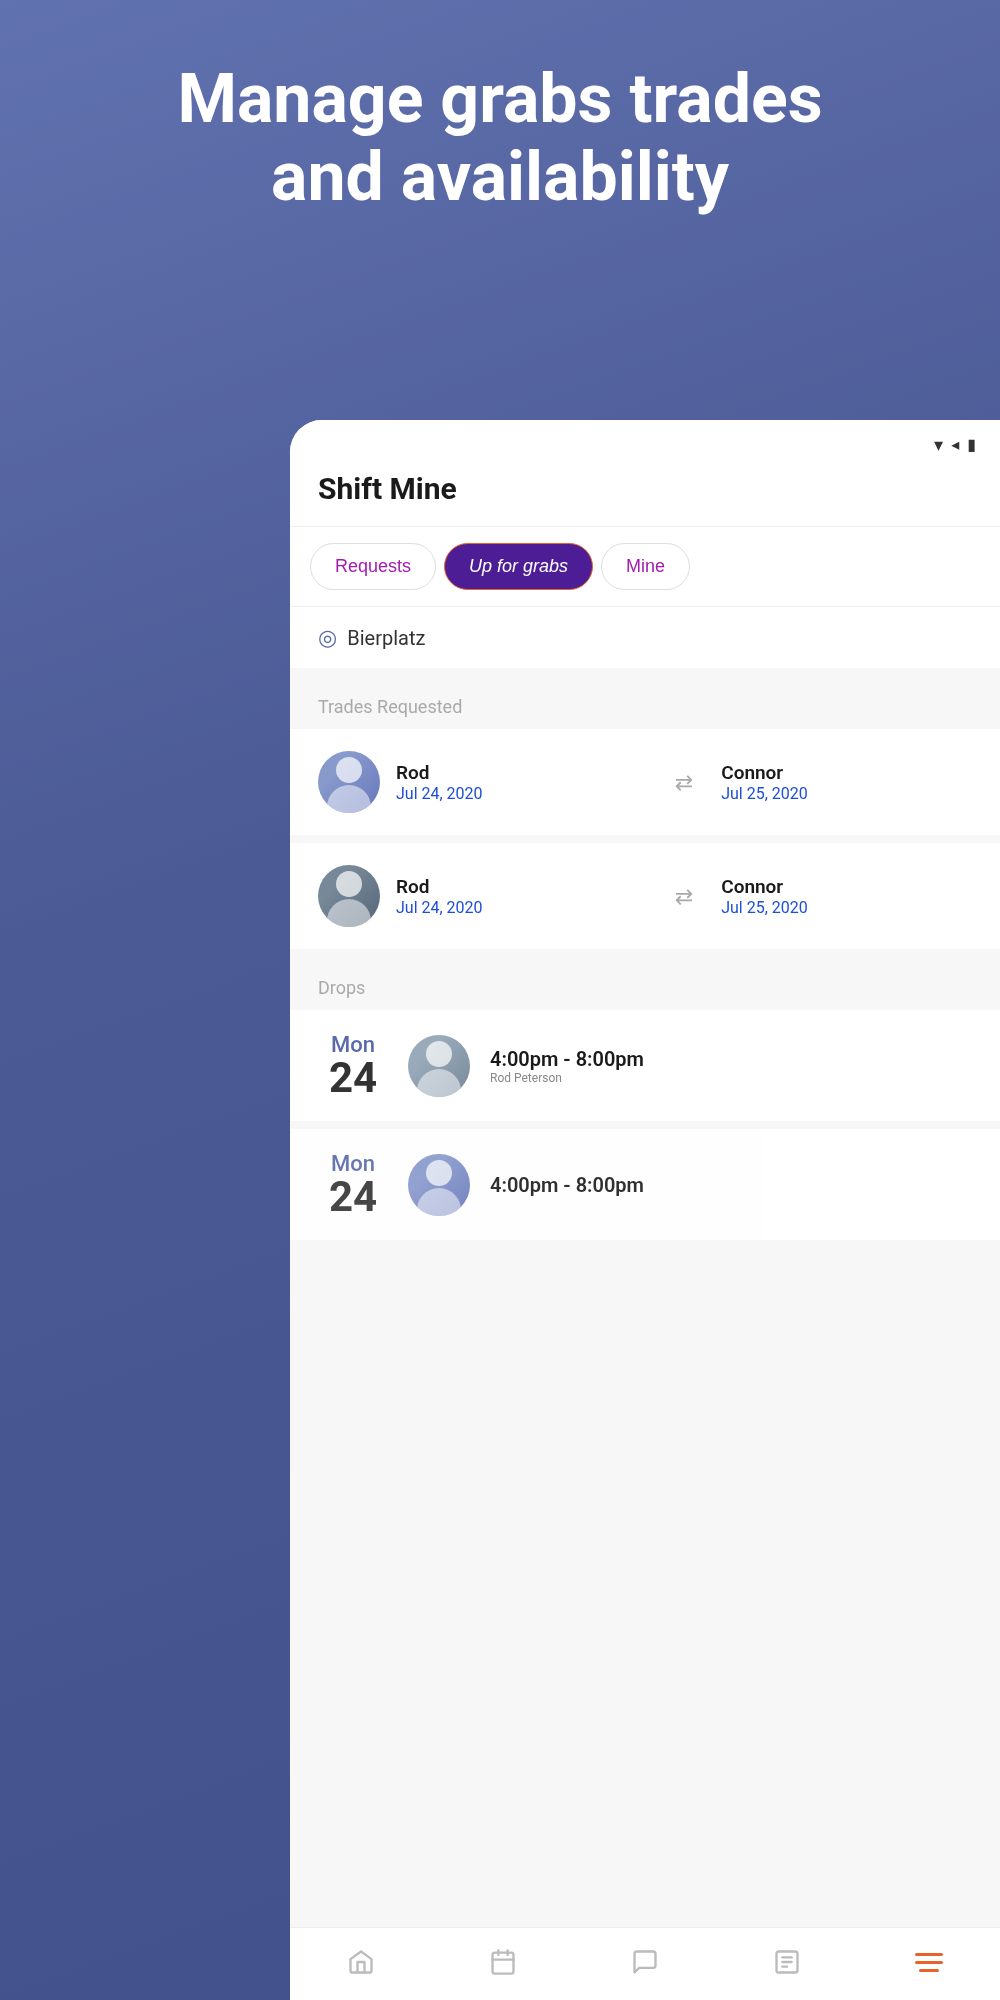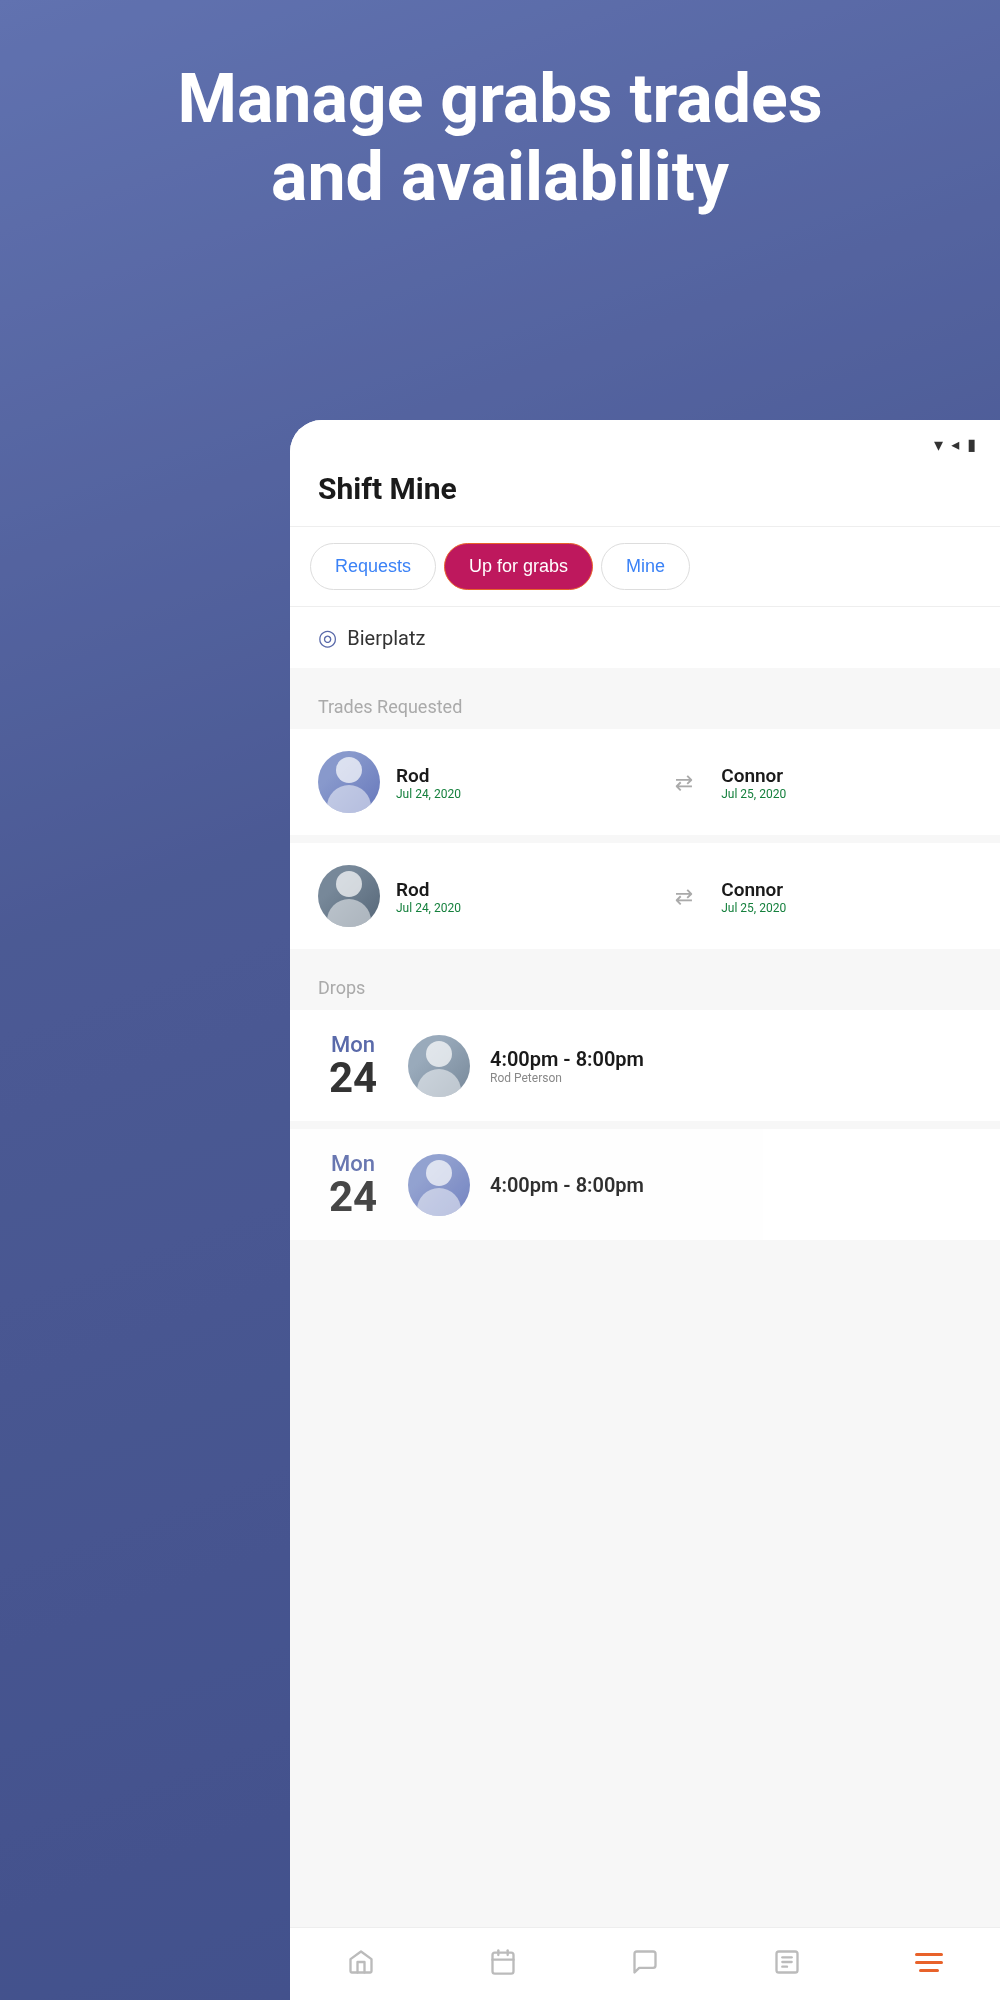--- a/index.html
+++ b/index.html
@@ -97,27 +97,28 @@
     }
 
     .tab-btn {
       padding: 12px 24px;
       border-radius: 50px;
       border: 1.5px solid #ddd;
       font-size: 18px;
       font-weight: 500;
       cursor: pointer;
       background: white;
-      color: #3b82f6;
+      color: #a21caf;
     }
 
     .tab-btn.active {
-      background: #be185d;
+      background: #4c1d95;
       color: white;
       border-color: #e8622a;
+      font-style: italic;
     }
 
     
     .content {
       flex: 1;
       overflow-y: auto;
       background: #f7f7f7;
     }
 
     
@@ -205,22 +206,22 @@
       flex: 1;
     }
 
     .trade-name {
       font-size: 19px;
       font-weight: 600;
       color: #1a1a1a;
     }
 
     .trade-date {
-      font-size: 12px;
-      color: #15803d;
+      font-size: 16px;
+      color: #1d4ed8;
     }
 
     .swap-icon {
       font-size: 22px;
       color: #aaa;
       padding: 0 12px;
       flex-shrink: 0;
     }
 
     .trade-right {

